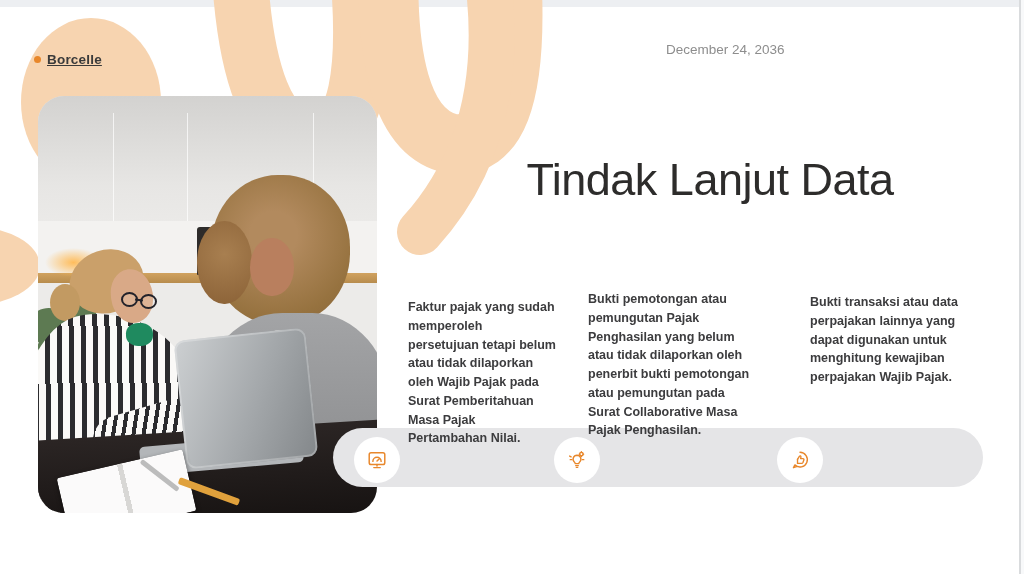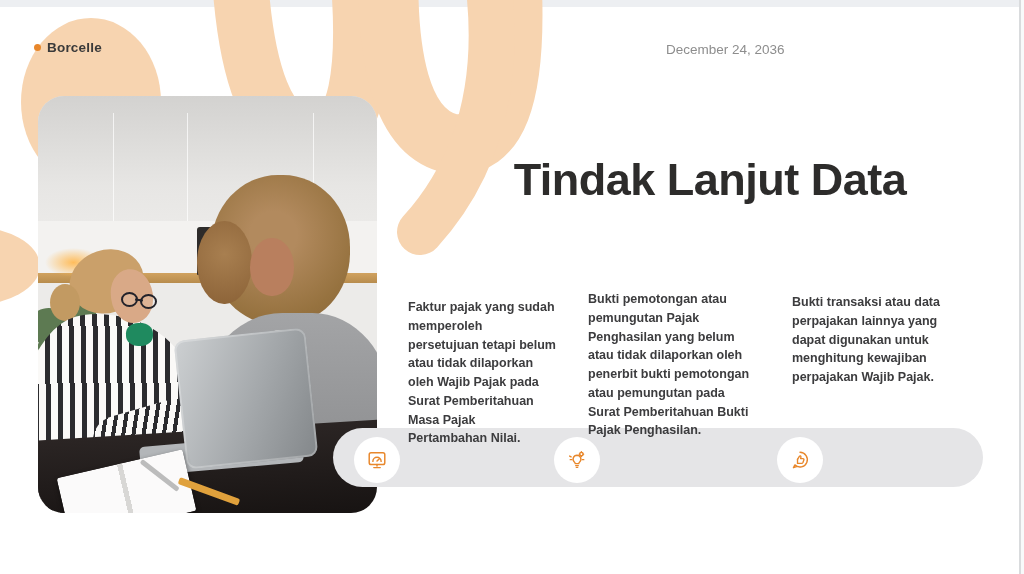--- a/index.html
+++ b/index.html
@@ -8,35 +8,35 @@
 
   
   .top-strip{position:absolute;left:0;top:0;width:1024px;height:7px;background:#edeff2;}
   .right-line{position:absolute;left:1019px;top:0;width:2px;height:574px;background:#d9dbdd;}
   .right-gutter{position:absolute;left:1021px;top:0;width:3px;height:574px;background:#f8f9fa;}
 
   
   .deco{position:absolute;left:0;top:0;z-index:1;pointer-events:none;}
 
   
-  .brand{position:absolute;left:34px;top:40px;z-index:6;display:flex;align-items:center;gap:6px;
-         font-size:13.5px;font-weight:bold;color:#3a3a3a;letter-spacing:.2px;}
+  .brand{position:absolute;left:34px;top:52px;z-index:6;display:flex;align-items:center;gap:6px;
+         font-size:13.5px;font-weight:bold;color:#3a3a3a;letter-spacing:.2px;text-decoration:underline;}
   .brand-dot{width:7px;height:7px;border-radius:50%;background:#e8872b;display:inline-block;}
   .date{position:absolute;left:666px;top:42px;z-index:6;font-size:13.5px;color:#8d8d8d;}
   .tagline{position:absolute;right:42px;top:42px;z-index:6;font-size:13.5px;font-weight:bold;color:#3a3a3a;}
 
   
   .title{position:absolute;left:420px;top:152px;width:580px;z-index:5;text-align:center;
-         font-weight:bold;color:#2d2c2b;font-size:45px;line-height:55px;letter-spacing:-.5px;}
+         font-weight:normal;color:#2d2c2b;font-size:45px;line-height:55px;letter-spacing:-.5px;}
 
   
   .col{position:absolute;z-index:5;font-size:12.5px;font-weight:bold;color:#3c3c3e;line-height:1.5;}
   .col1{left:408px;top:298px;width:148px;}
   .col2{left:588px;top:290px;width:170px;}
-  .col3{left:792px;top:293px;width:175px;}
+  .col3{left:810px;top:293px;width:175px;}
 
   
   .pill{position:absolute;left:333px;top:428px;width:650px;height:59px;border-radius:30px;
         background:#e5e5e7;z-index:4;}
   .icon-circle{position:absolute;top:437px;width:46px;height:46px;border-radius:50%;background:#ffffff;
                z-index:5;display:flex;align-items:center;justify-content:center;color:#e8872b;}
   .ic1{left:354px;} .ic2{left:554px;} .ic3{left:777px;}
   .icon-circle svg{display:block;}
 
   
@@ -145,21 +145,21 @@
     <div class="ph-hand"></div>
     <div class="ph-table"></div>
     <div class="ph-deck"></div>
     <div class="ph-screen"></div>
     <div class="ph-notebook"></div>
     <div class="ph-pencil1"></div>
     <div class="ph-pencil2"></div>
   </div>
 
   <div class="col col1">Faktur pajak yang sudah memperoleh persetujuan tetapi belum atau tidak dilaporkan oleh Wajib Pajak pada Surat Pemberitahuan Masa Pajak Pertambahan Nilai.</div>
-  <div class="col col2">Bukti pemotongan atau pemungutan Pajak Penghasilan yang belum atau tidak dilaporkan oleh penerbit bukti pemotongan atau pemungutan pada Surat Pemberitahuan Bukti Pajak Penghasilan.</div>
+  <div class="col col2">Bukti pemotongan atau pemungutan Pajak Penghasilan yang belum atau tidak dilaporkan oleh penerbit bukti pemotongan atau pemungutan pada Surat Collaborative Masa Pajak Penghasilan.</div>
   <div class="col col3">Bukti transaksi atau data perpajakan lainnya yang dapat digunakan untuk menghitung kewajiban perpajakan Wajib Pajak.</div>
 
   <div class="pill"></div>
 
   <div class="icon-circle ic1">
     <svg width="22" height="22" viewBox="0 0 24 24" fill="none" stroke="#e8872b" stroke-width="1.6" stroke-linecap="round" stroke-linejoin="round">
       <rect x="3.5" y="4" width="17" height="13" rx="2"></rect>
       <path d="M7.5 13.5 a4.5 4.5 0 0 1 9 0"></path>
       <path d="M12 13.2 l2.6 -2.6"></path>
       <path d="M12 17 v1.6"></path>

